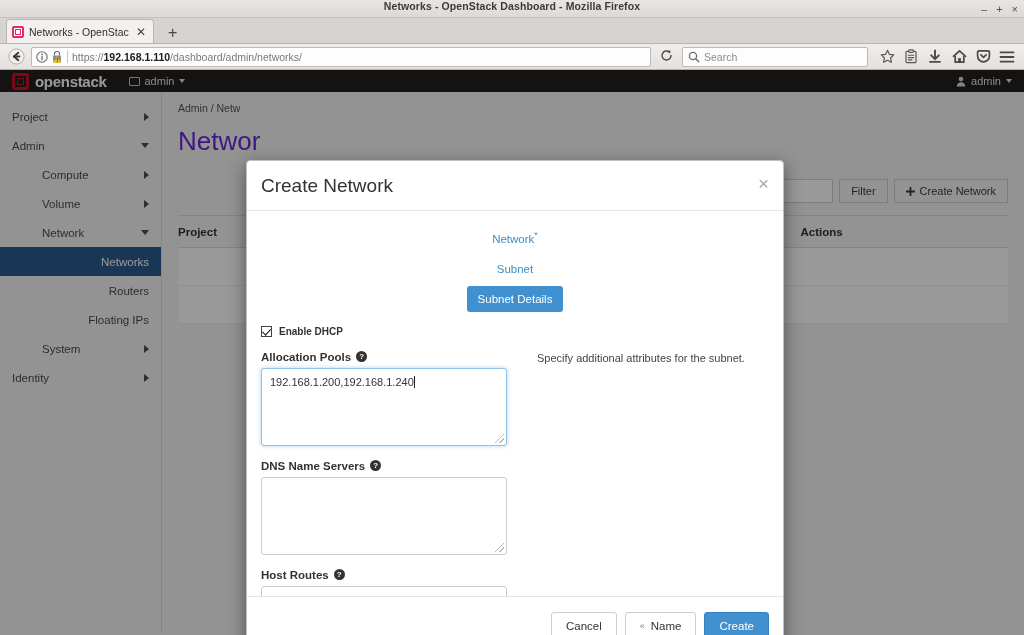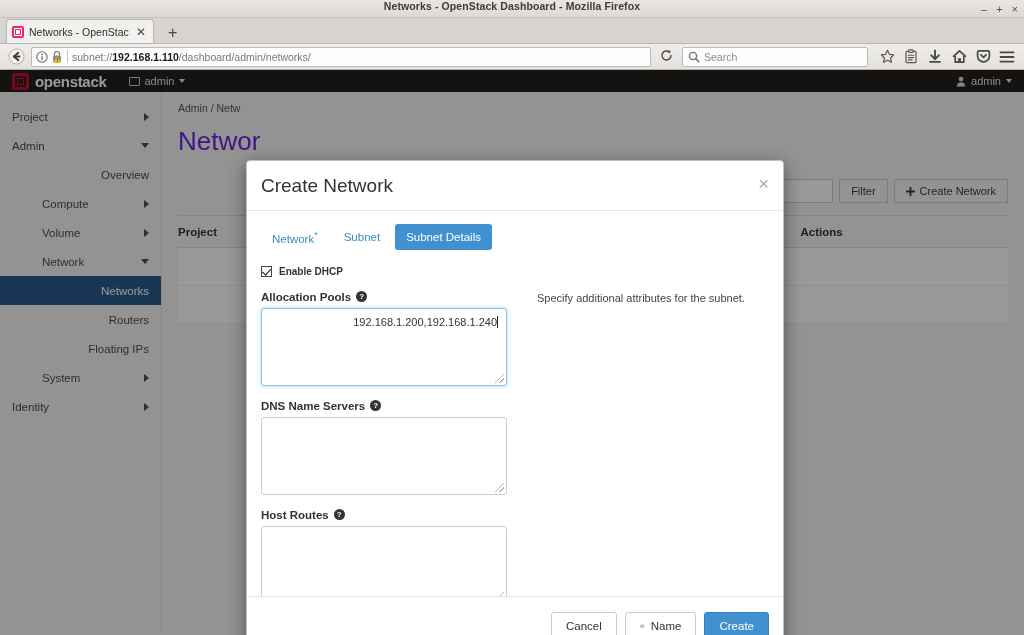--- a/index.html
+++ b/index.html
@@ -230,21 +230,21 @@
     padding: 0 14px; position: relative;
   }
   .m-title { font-size: 19px; color: #333; font-weight: normal; }
   .m-close {
     position: absolute; right: 14px; top: 13px;
     font-size: 19px; color: #aaa; line-height: 1;
     font-family: "Liberation Sans", sans-serif;
   }
   .m-body { flex: 1; padding: 12px 14px 0 14px; overflow: hidden; }
 
-  .tabs { display: flex; align-items: center; gap: 4px; }
+  .tabs { display: flex; align-items: center; gap: 4px; flex-direction: column; }
   .tab {
     font-size: 11.5px; color: #3c8dc5;
     padding: 7px 11px; border-radius: 3px;
   }
   .tab .req { color: #3c8dc5; font-size: 9px; vertical-align: super; }
   .tab.active { background: #4191d1; color: #fff; }
 
   .m-cols { display: flex; margin-top: 14px; }
   .m-left { width: 260px; flex: 0 0 260px; }
   .m-right { flex: 1; padding-left: 16px; padding-top: 24px; }
@@ -277,21 +277,20 @@
     line-height: 1;
   }
   .ta {
     width: 246px; height: 78px;
     border: 1px solid #ccc; border-radius: 3px;
     background: #fff; position: relative;
     font-size: 11px; color: #333;
     padding: 6px 8px;
     font-family: "Liberation Sans", sans-serif;
     line-height: 1.4;
-    text-align: right;
   }
   .ta.focused {
     border-color: #8fc3e8;
     box-shadow: 0 0 4px rgba(102,175,233,.55);
   }
   .ta .grip {
     position: absolute; right: 2px; bottom: 2px;
     width: 9px; height: 9px;
     background:
       linear-gradient(135deg, transparent 0 45%, #b9b9b9 45% 55%, transparent 55% 100%),
@@ -356,21 +355,21 @@
       </svg>
       <svg width="12" height="13" viewBox="0 0 12 13">
         <path d="M3.4 5.6 V4.1 a2.6 2.6 0 0 1 5.2 0 V5.6" fill="none" stroke="#6f6d69" stroke-width="1.1"></path>
         <rect x="2.1" y="5.6" width="7.8" height="6" rx="1" fill="#8a8884"></rect>
         <path d="M6.2 6.4 L9.9 12.6 H2.5 Z" fill="#f3c31c" stroke="#c9a014" stroke-width=".6"></path>
         <rect x="5.85" y="8.1" width=".9" height="2.3" fill="#3a3a3a"></rect>
         <rect x="5.85" y="11" width=".9" height=".9" fill="#3a3a3a"></rect>
       </svg>
     </span>
     <span class="url-sep"></span>
-    <span class="url-text"><span>subnet://</span><b>192.168.1.110</b><span>/dashboard/admin/networks/</span></span>
+    <span class="url-text"><span>https://</span><b>192.168.1.110</b><span>/dashboard/admin/networks/</span></span>
   </div>
 
   <div class="url-reload">
     <svg width="13" height="13" viewBox="0 0 13 13">
       <path d="M11 6.5a4.5 4.5 0 1 1-1.4-3.25" fill="none" stroke="#4a4945" stroke-width="1.4" stroke-linecap="round"></path>
       <path d="M10.4 0.9 L10.1 3.7 L7.3 3.2 Z" fill="#4a4945"></path>
     </svg>
   </div>
 
   <div class="searchbar">
@@ -447,23 +446,20 @@
   <div class="os-body">
 
     <div class="sidebar" id="sidebar">
         <div class="side-item lvl0">
           <span class="side-label">Project</span>
           <span class="chev"></span>
         </div>
         <div class="side-item lvl0">
           <span class="side-label">Admin</span>
           <span class="chev-dn"></span>
-        </div>
-        <div class="side-item lvl1">
-          <span class="side-label">Overview</span>
         </div>
         <div class="side-item lvl1 has-ch">
           <span class="side-label">Compute</span>
           <span class="chev"></span>
         </div>
         <div class="side-item lvl1 has-ch">
           <span class="side-label">Volume</span>
           <span class="chev"></span>
         </div>
         <div class="side-item lvl1 has-ch">

